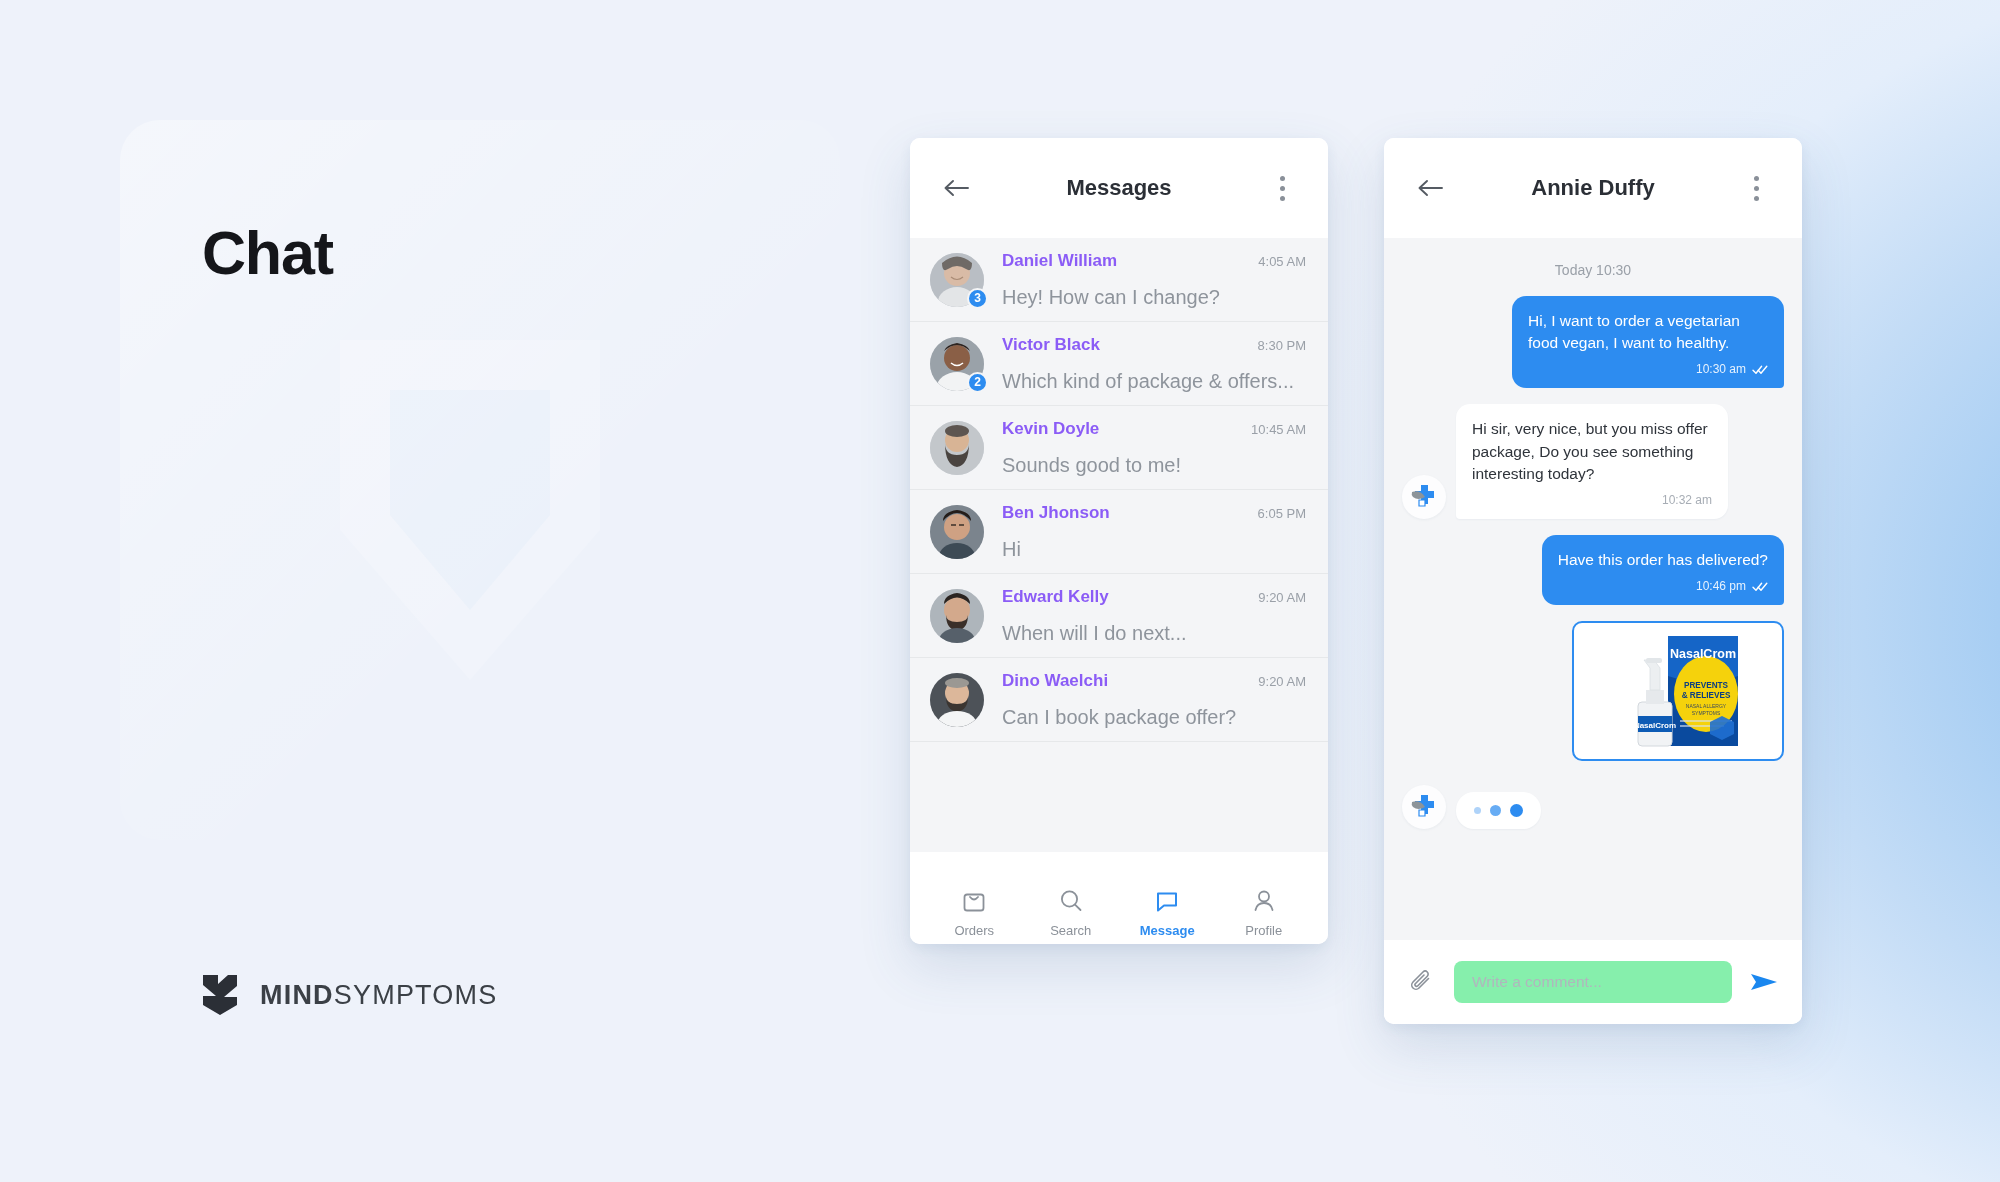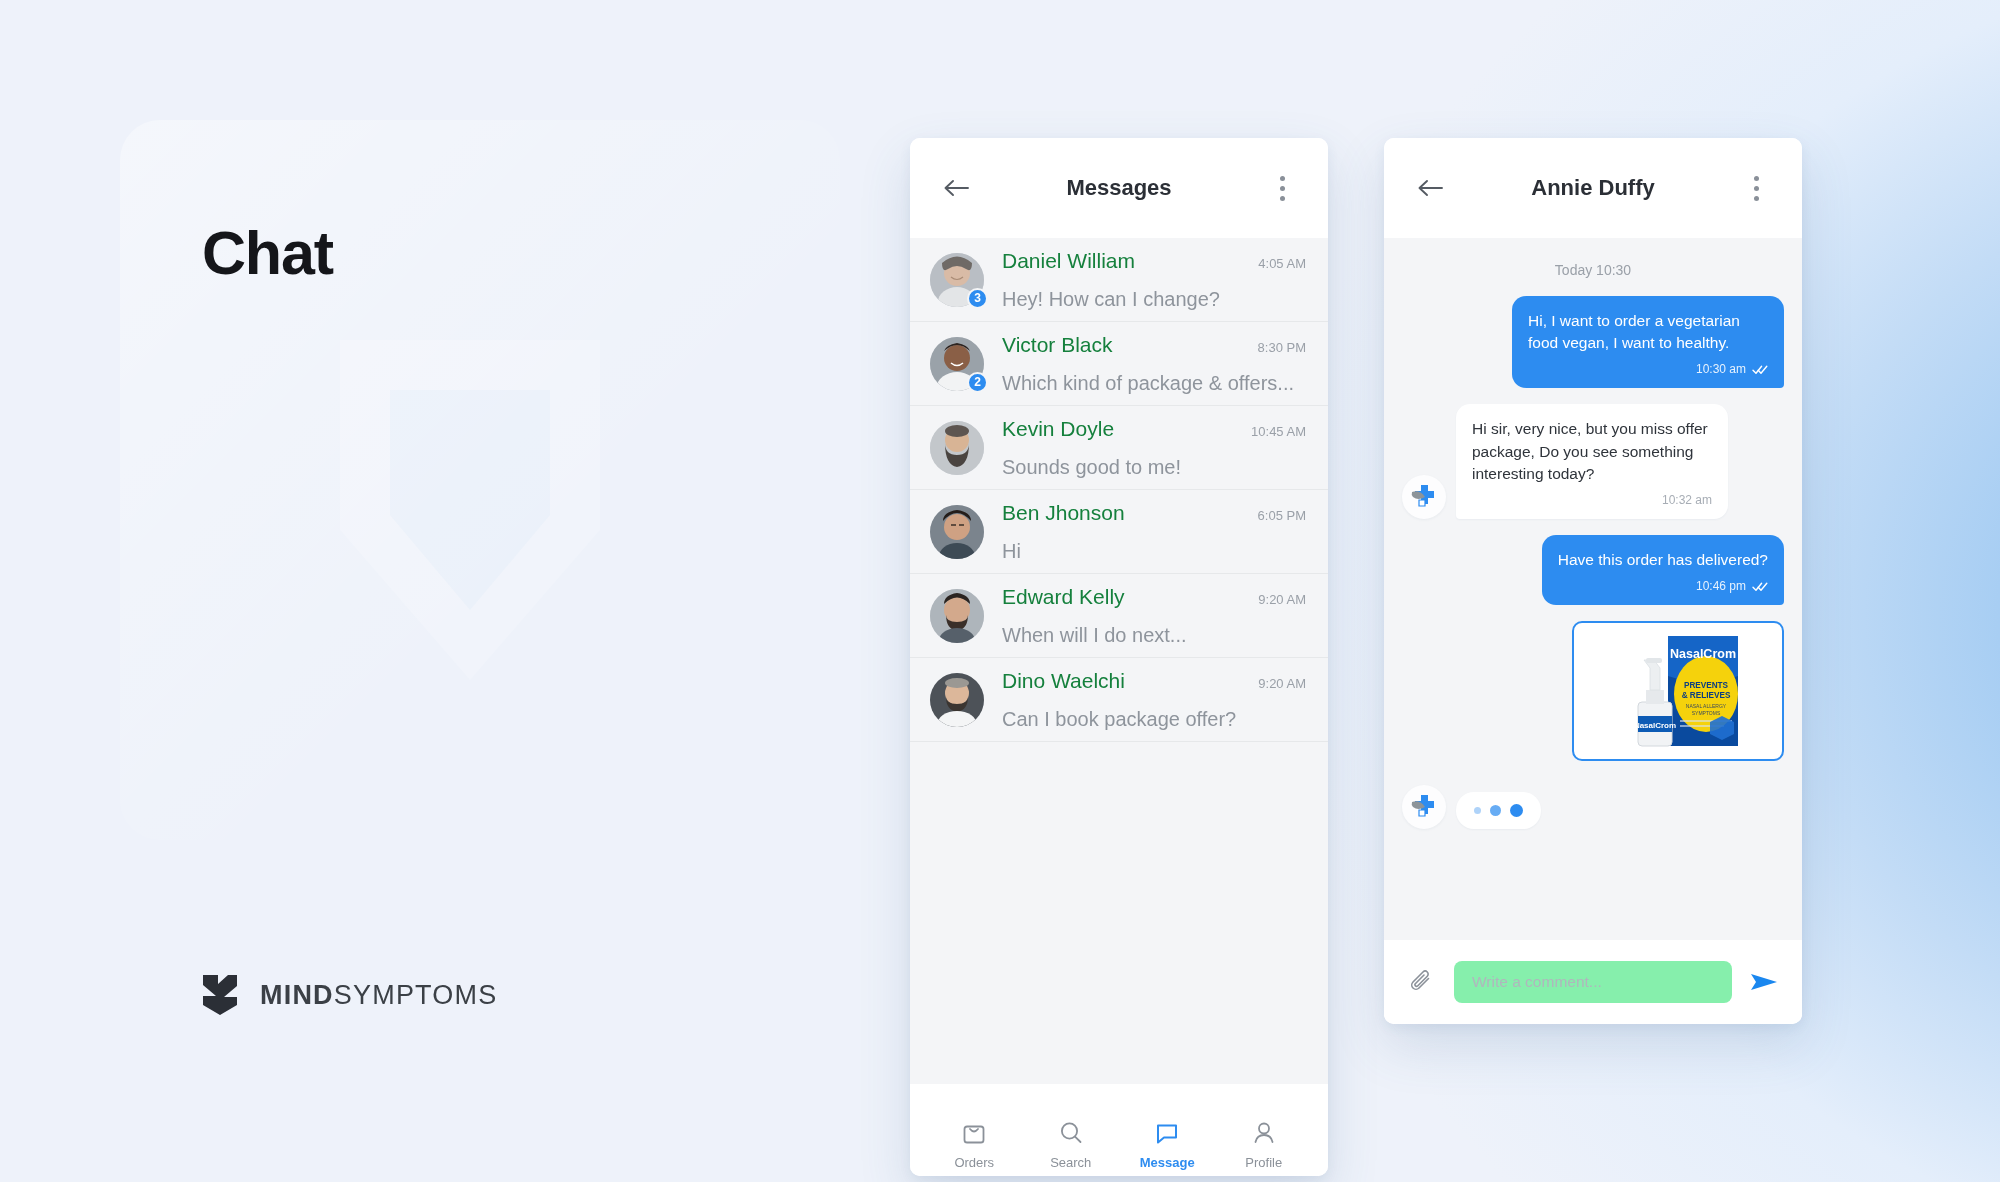--- a/index.html
+++ b/index.html
@@ -75,21 +75,21 @@
     border-radius: 10px;
     box-shadow: 0 22px 52px rgba(63,97,145,.16), 0 4px 12px rgba(63,97,145,.08);
     overflow: hidden;
     display: flex;
     flex-direction: column;
   }
   #phone-list {
     left: 910px;
     top: 138px;
     width: 418px;
-    height: 1038px;
+    height: 806px;
   }
   #phone-chat {
     left: 1384px;
     top: 138px;
     width: 418px;
     height: 886px;
   }
 
   
   .app-header {
@@ -151,21 +151,21 @@
     border-radius: 50%;
     background: #2d8cf0;
     color: #fff;
     font-size: 12px;
     font-weight: 700;
     display: flex; align-items: center; justify-content: center;
     border: 2px solid #f4f5f7;
   }
   .conv-main { flex: 1; min-width: 0; }
   .conv-top { display: flex; align-items: baseline; justify-content: space-between; }
-  .conv-name { font-size: 21px; font-weight: 400; color: #15803d; }
+  .conv-name { font-size: 17px; font-weight: 700; color: #8b5cf6; }
   .conv-time { font-size: 13px; color: #9aa0a8; white-space: nowrap; margin-left: 12px; }
   .conv-snippet {
     font-size: 20px;
     color: #8e949c;
     margin-top: 15px;
     white-space: nowrap;
     overflow: hidden;
     text-overflow: ellipsis;
   }
 

